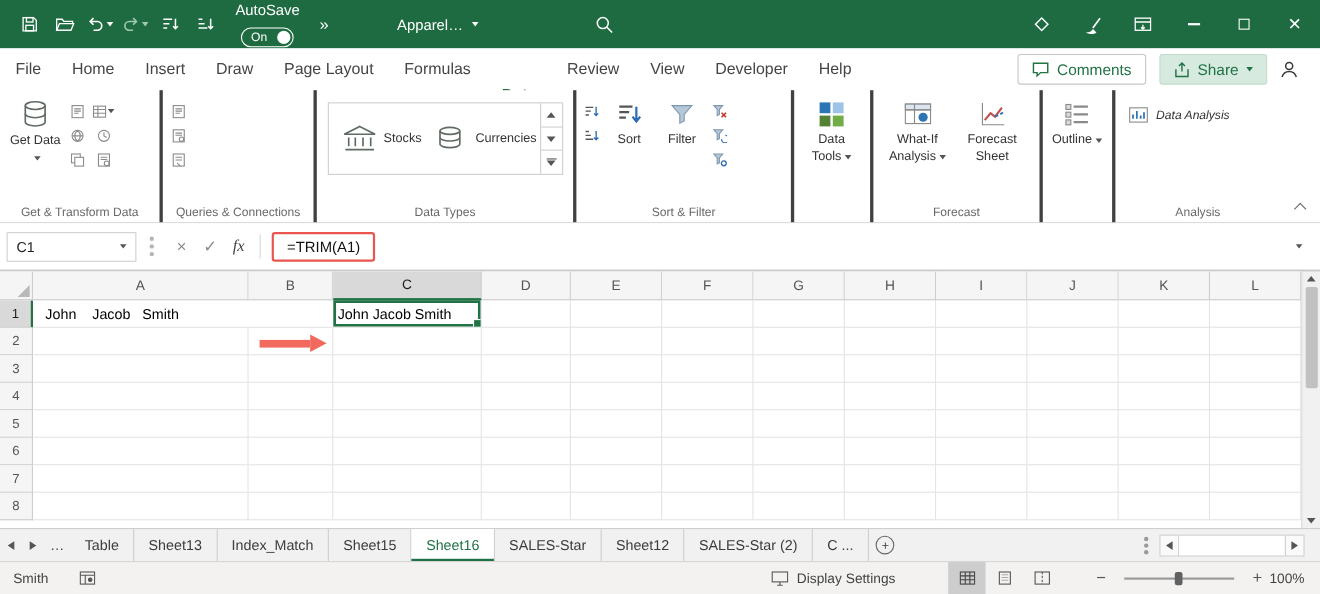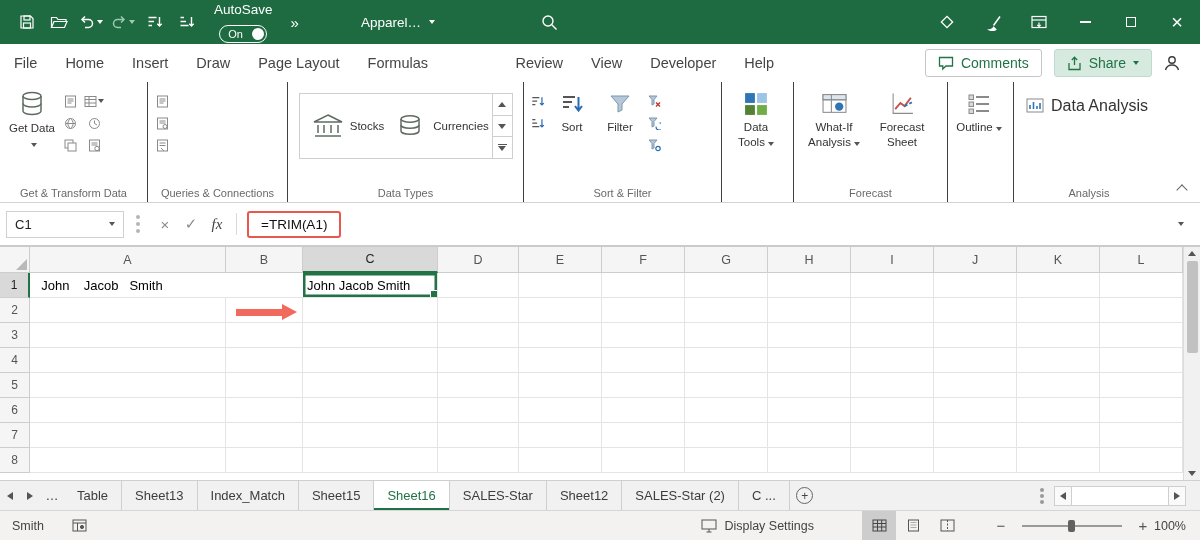--- a/index.html
+++ b/index.html
@@ -30,38 +30,38 @@
   .rtab{padding:0 14px;font-size:14.5px;color:#454545;height:38px;display:flex;align-items:center;position:relative;white-space:nowrap;}
   .rtab.active{color:#217346;font-weight:bold;margin-top:48px;}
   .rtab.active::after{content:"";position:absolute;left:12px;right:12px;bottom:2px;height:3px;background:#217346;}
   .comments-btn{margin-left:auto;display:flex;align-items:center;gap:7px;border:1px solid #c6c6c6;border-radius:3px;height:28px;padding:0 12px;color:#217346;font-size:14px;background:#fff;}
   .share-btn{display:flex;align-items:center;gap:7px;background:#d7eadf;border:1px solid #c0dbcc;border-radius:3px;height:28px;padding:0 12px;color:#217346;font-size:14px;margin-left:12px;}
   .share-btn .ddk{border-top-color:#217346;}
   .person{width:40px;display:flex;align-items:center;justify-content:center;margin-right:8px;}
 
   
   .ribbon{position:absolute;top:82px;left:0;width:1200px;height:121px;background:#fff;border-bottom:1px solid #d4d4d4;display:flex;}
-  .rgroup{position:relative;height:100%;border-right:1px solid #404040;display:flex;align-items:flex-start;padding:6px 4px 18px;}
+  .rgroup{position:relative;height:100%;border-right:3px solid #404040;display:flex;align-items:flex-start;padding:6px 4px 18px;}
   .glabel{position:absolute;bottom:3px;left:0;right:0;text-align:center;font-size:11px;color:#696969;white-space:nowrap;}
   .bigbtn{display:flex;flex-direction:column;align-items:center;gap:3px;padding:3px 4px;font-size:11.5px;color:#333;text-align:center;line-height:1.3;}
   .bigbtn .lblwrap{display:inline;}
   .bigbtn .ddk{margin-left:3px;}
   .minicol{display:flex;flex-direction:column;gap:4px;padding-top:4px;}
   .minirow{display:flex;gap:4px;align-items:center;}
   .mini{width:20px;height:18px;display:flex;align-items:center;justify-content:center;gap:1px;}
   .gallery{border:1px solid #cfcfcf;height:66px;display:flex;margin-top:5px;background:#fff;}
   .gitem{width:96px;display:flex;align-items:center;justify-content:center;gap:5px;font-size:11.5px;color:#333;}
   .gscroll{width:20px;border-left:1px solid #cfcfcf;display:flex;flex-direction:column;}
   .gs{flex:1;display:flex;align-items:center;justify-content:center;border-bottom:1px solid #cfcfcf;}
   .gs:last-child{border-bottom:none;}
   .tri-up{width:0;height:0;border-left:4px solid transparent;border-right:4px solid transparent;border-bottom:5px solid #555;}
   .tri-dn{width:0;height:0;border-left:4px solid transparent;border-right:4px solid transparent;border-top:5px solid #555;}
   .morebar{display:flex;flex-direction:column;align-items:center;gap:1px;}
   .morebar .line{width:9px;height:1.5px;background:#555;}
-  .rowbtn{display:flex;align-items:center;gap:7px;font-size:16px;color:#333;padding:5px 8px;margin-top:4px;white-space:nowrap;}
+  .rowbtn{display:flex;align-items:center;gap:7px;font-size:11px;color:#333;padding:5px 8px;margin-top:4px;white-space:nowrap;font-style:italic;}
   .collapse-area{position:relative;flex:1;}
   .chup{position:absolute;right:14px;bottom:8px;width:8px;height:8px;border-left:1.6px solid #666;border-top:1.6px solid #666;transform:rotate(45deg);}
 
   
   .fbar{position:absolute;top:203px;left:0;width:1200px;height:44px;background:#fff;border-bottom:2px solid #cbcbcb;display:flex;align-items:center;padding:0 6px;}
   .namebox{width:118px;height:27px;background:#fff;border:1px solid #d0d0d0;display:flex;align-items:center;font-size:13px;padding:0 8px;color:#222;}
   .namebox .ddk{margin-left:auto;}
   .dragdots{width:4px;height:4px;border-radius:50%;background:#b5b5b5;box-shadow:0 -7px 0 #b5b5b5,0 7px 0 #b5b5b5;margin:0 12px;}
   .fbtn{width:26px;height:27px;display:flex;align-items:center;justify-content:center;color:#8a8a8a;font-size:15px;}
   .fx{font-family:"Liberation Serif",serif;font-style:italic;color:#444;font-size:15px;}

